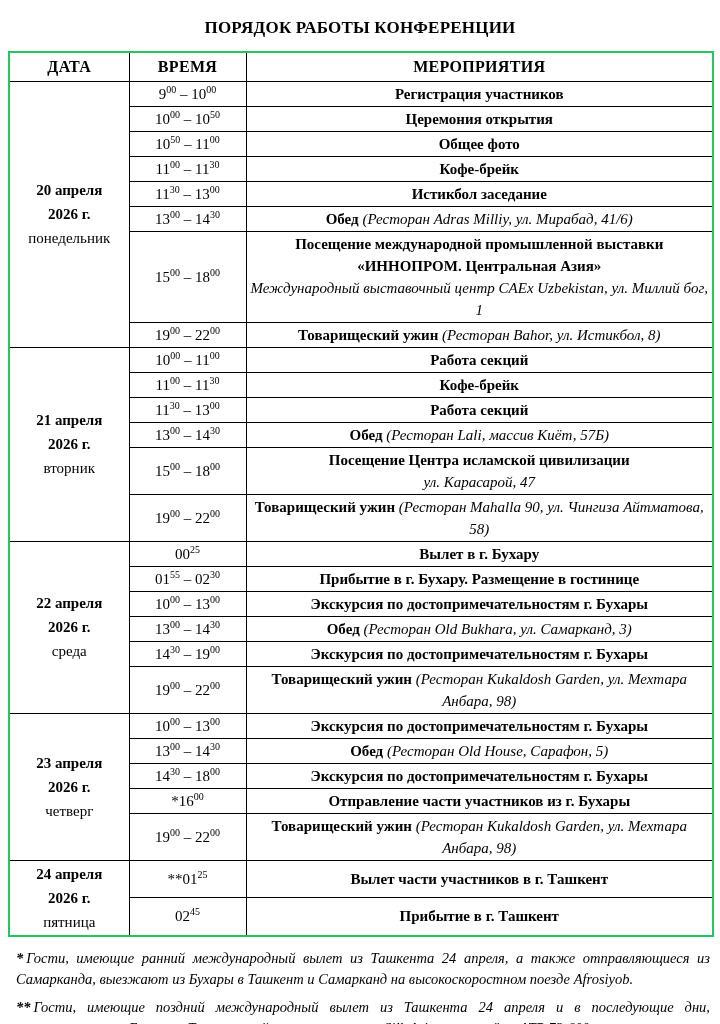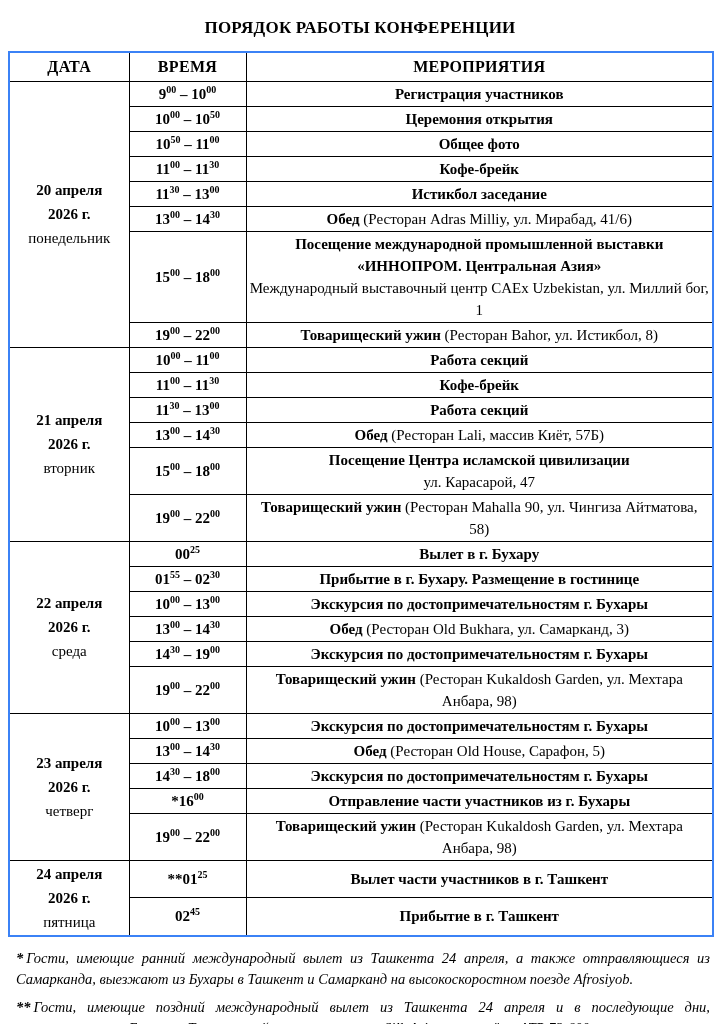--- a/index.html
+++ b/index.html
@@ -25,21 +25,21 @@
     width: 704px;
     table-layout: fixed;
   }
   table.schedule th,
   table.schedule td {
     border: 1.5px solid #000;
     text-align: center;
     vertical-align: middle;
     padding: 1px 3px;
   }
-  table.schedule { border: 2px solid #3b82f6; }
+  table.schedule { border: 2px solid #22c55e; }
 
   th.col-header {
     font-size: 16px;
     font-weight: bold;
     height: 29px;
     letter-spacing: 0.3px;
   }
 
   td { font-size: 15px; }
 
@@ -48,28 +48,28 @@
     line-height: 24px;
     padding: 2px 2px;
   }
   .date-line { font-weight: bold; }
   .weekday {
     font-weight: normal;
     line-height: 24px;
   }
 
   .time-cell {
-    font-weight: bold;
+    font-weight: normal;
     line-height: 22px;
     white-space: nowrap;
   }
 
   .event-cell { line-height: 22px; }
   .event-cell .bold   { font-weight: bold; }
-  .event-cell .italic { }
+  .event-cell .italic { font-style: italic; }
   .event-cell div.bold, .event-cell div.italic { display: block; }
 
   sup {
     font-size: 10px;
     line-height: 0;
     vertical-align: super;
     letter-spacing: 0;
   }
 
   .footnotes { margin: 11px 2px 0 2px; }

